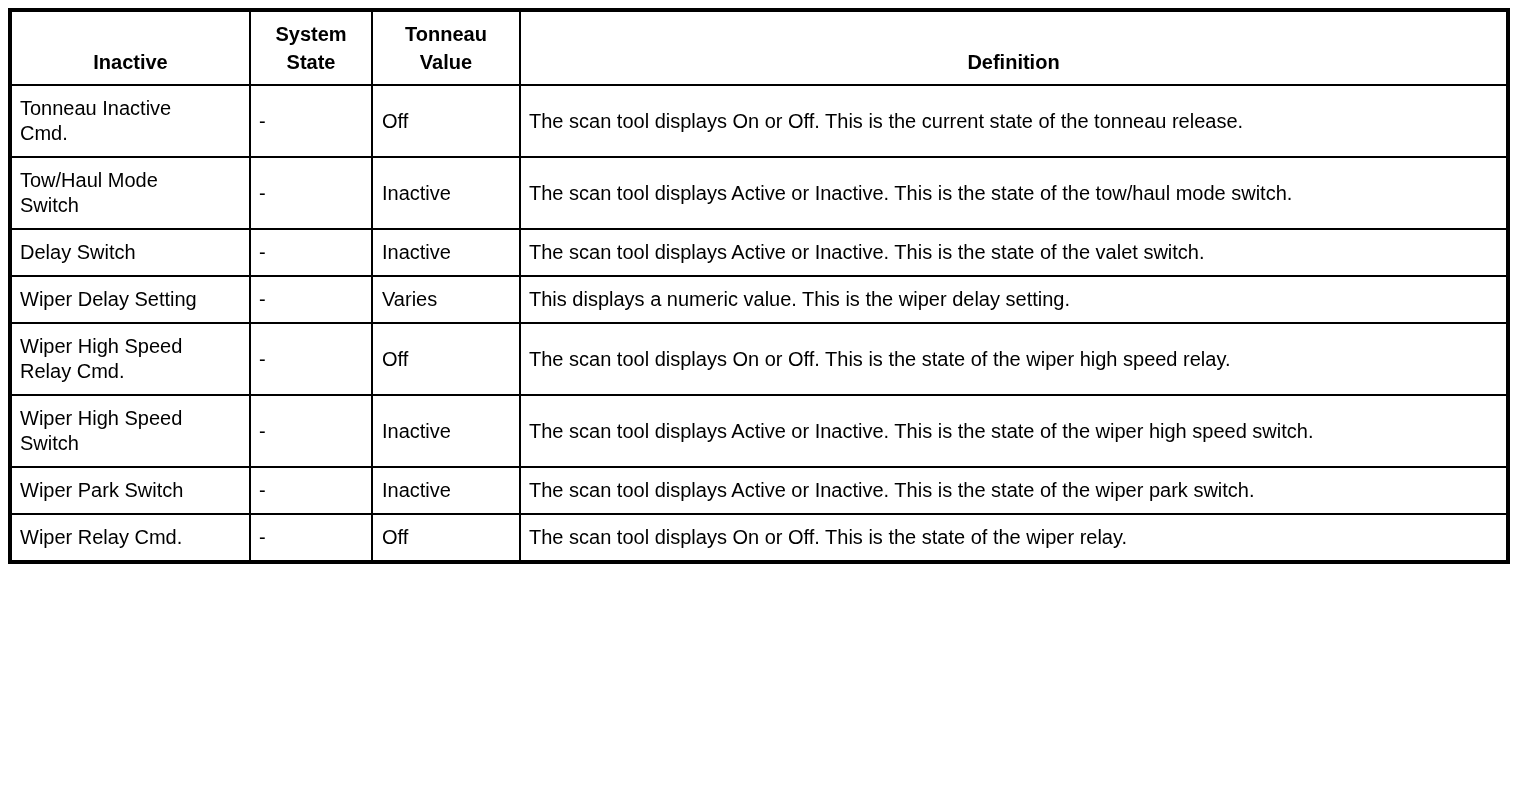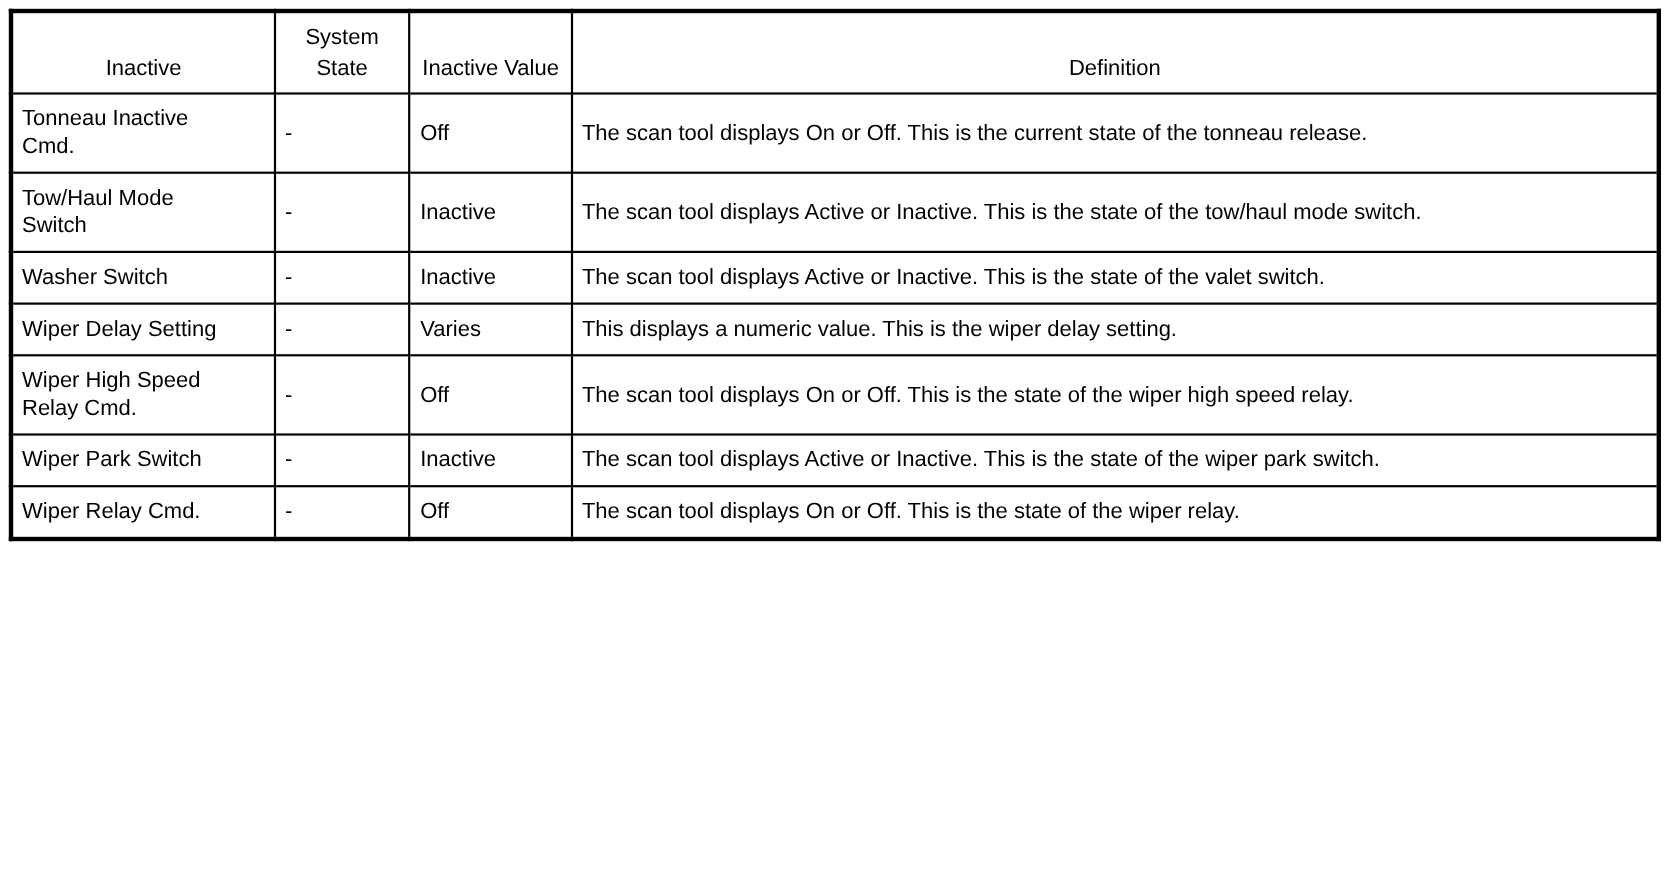--- a/index.html
+++ b/index.html
@@ -23,21 +23,21 @@
     border: 4px solid #000000;
     font-size: 20px;
   }
   col.c-parameter { width: 240px; }
   col.c-system-state { width: 122px; }
   col.c-expected-value { width: 148px; }
   col.c-definition { width: auto; }
 
   th {
     border: 2px solid #000000;
-    font-weight: normal;
+    font-weight: bold;
     text-align: center;
     vertical-align: bottom;
     line-height: 28px;
     padding: 4px 6px 8px 6px;
     height: 60px;
   }
   td {
     border: 2px solid #000000;
     vertical-align: middle;
     text-align: left;
@@ -59,54 +59,60 @@
     <colgroup>
       <col class="c-parameter">
       <col class="c-system-state">
       <col class="c-expected-value">
       <col class="c-definition">
     </colgroup>
     <thead>
       <tr>
         <th>Inactive</th>
         <th>System State</th>
-        <th>Inactive Value</th>
+        <th>Tonneau Value</th>
         <th>Definition</th>
       </tr>
     </thead>
     <tbody>
         <tr>
           <td class="parameter">Tonneau Inactive Cmd.</td>
           <td class="system_state">-</td>
           <td class="expected_value">Off</td>
           <td class="definition">The scan tool displays On or Off. This is the current state of the tonneau release.</td>
         </tr>
         <tr>
           <td class="parameter">Tow/Haul Mode Switch</td>
           <td class="system_state">-</td>
           <td class="expected_value">Inactive</td>
           <td class="definition">The scan tool displays Active or Inactive. This is the state of the tow/haul mode switch.</td>
         </tr>
         <tr>
-          <td class="parameter">Washer Switch</td>
+          <td class="parameter">Delay Switch</td>
           <td class="system_state">-</td>
           <td class="expected_value">Inactive</td>
           <td class="definition">The scan tool displays Active or Inactive. This is the state of the valet switch.</td>
         </tr>
         <tr>
           <td class="parameter">Wiper Delay Setting</td>
           <td class="system_state">-</td>
           <td class="expected_value">Varies</td>
           <td class="definition">This displays a numeric value. This is the wiper delay setting.</td>
         </tr>
         <tr>
           <td class="parameter">Wiper High Speed Relay Cmd.</td>
           <td class="system_state">-</td>
           <td class="expected_value">Off</td>
           <td class="definition">The scan tool displays On or Off. This is the state of the wiper high speed relay.</td>
+        </tr>
+        <tr>
+          <td class="parameter">Wiper High Speed Switch</td>
+          <td class="system_state">-</td>
+          <td class="expected_value">Inactive</td>
+          <td class="definition">The scan tool displays Active or Inactive. This is the state of the wiper high speed switch.</td>
         </tr>
         <tr>
           <td class="parameter">Wiper Park Switch</td>
           <td class="system_state">-</td>
           <td class="expected_value">Inactive</td>
           <td class="definition">The scan tool displays Active or Inactive. This is the state of the wiper park switch.</td>
         </tr>
         <tr>
           <td class="parameter">Wiper Relay Cmd.</td>
           <td class="system_state">-</td>

